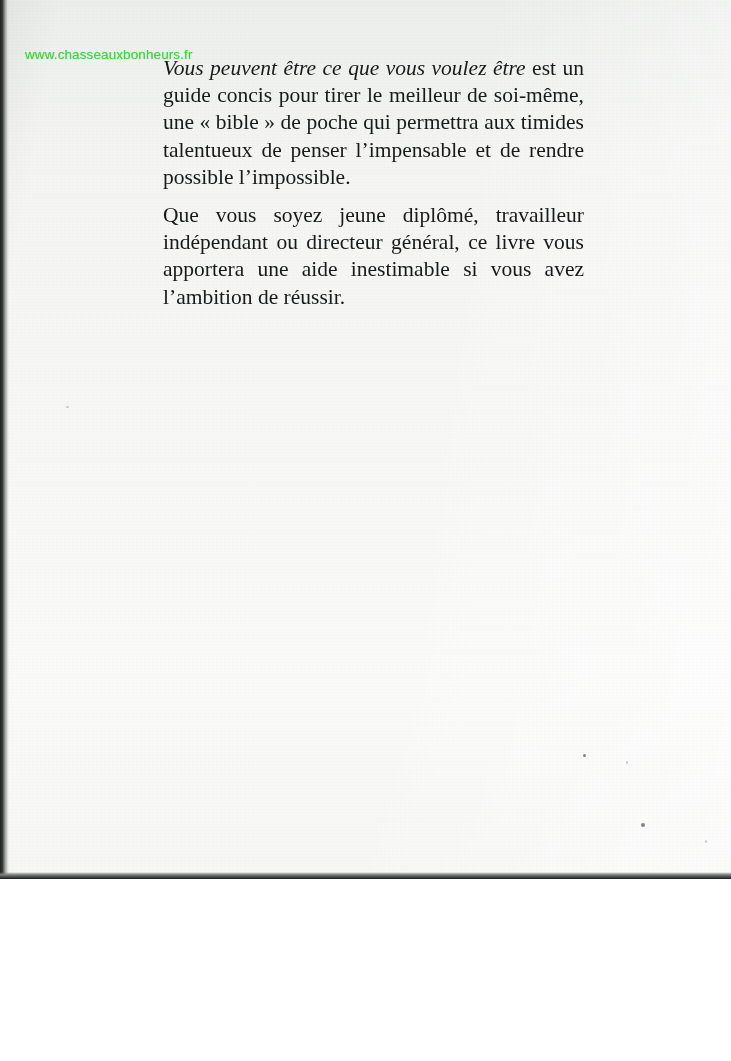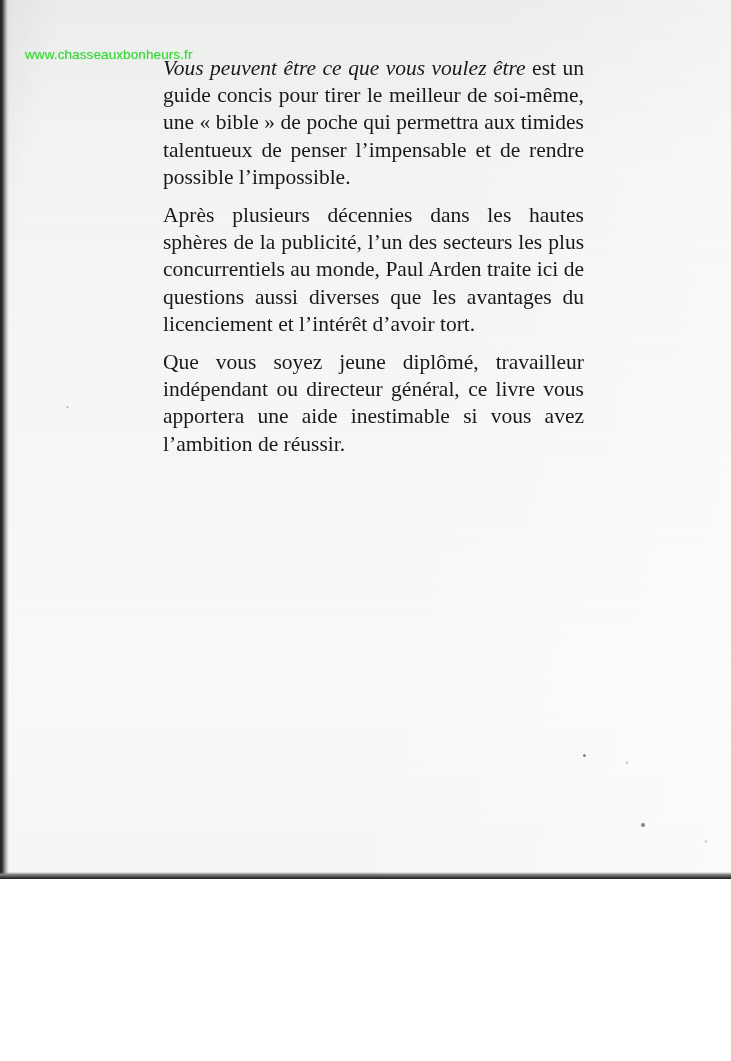--- a/index.html
+++ b/index.html
@@ -133,21 +133,20 @@
   <div class="speck soft" style="left:705px;top:840px;width:2px;height:3px;"></div>
   <div class="speck soft" style="left:66px;top:406px;width:3px;height:2px;"></div>
   <div class="speck soft" style="left:148px;top:900px;width:2px;height:2px;"></div>
 
   <div id="watermark">www.chasseauxbonheurs.fr</div>
 
   <div id="blurb">
 
     <p><em class="title-italic">Vous peuvent être ce que vous voulez être</em><span> est un guide concis pour tirer le meilleur de soi-même, une « bible » de poche qui permettra aux timides talentueux de penser l’impensable et de rendre possible l’impossible.</span></p>
 
-    <p>Après plusieurs décennies dans les hautes sphères de la publicité, l’un des secteurs les plus concurrentiels au monde, Paul Arden traite ici de questions aussi diverses que les avantages du licenciement et l’intérêt d’avoir tort.</p>
 
 
     <p>Que vous soyez jeune diplômé, travailleur indépendant ou directeur général, ce livre vous apportera une aide inestimable si vous avez l’ambition de réussir.</p>
   </div>
 
 
   <div id="bottom-edge"></div>
 
 </div>
 

